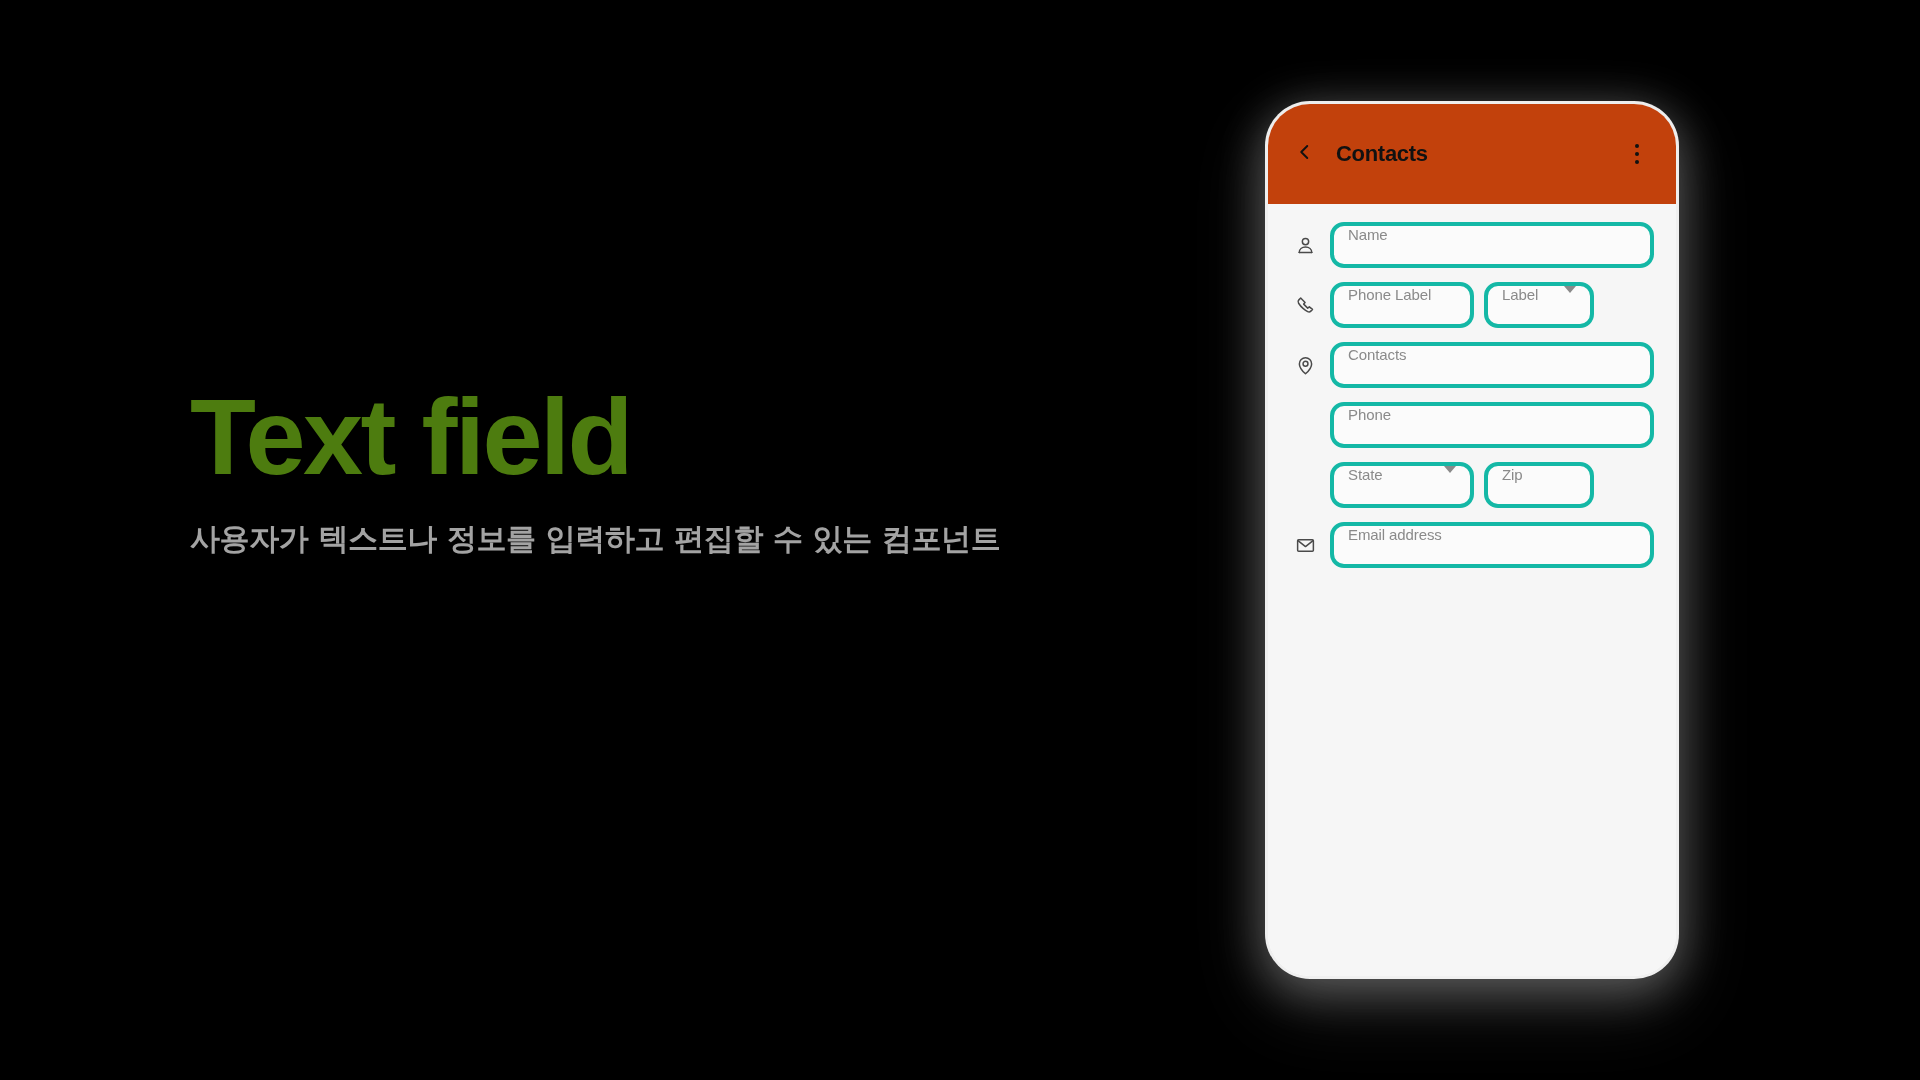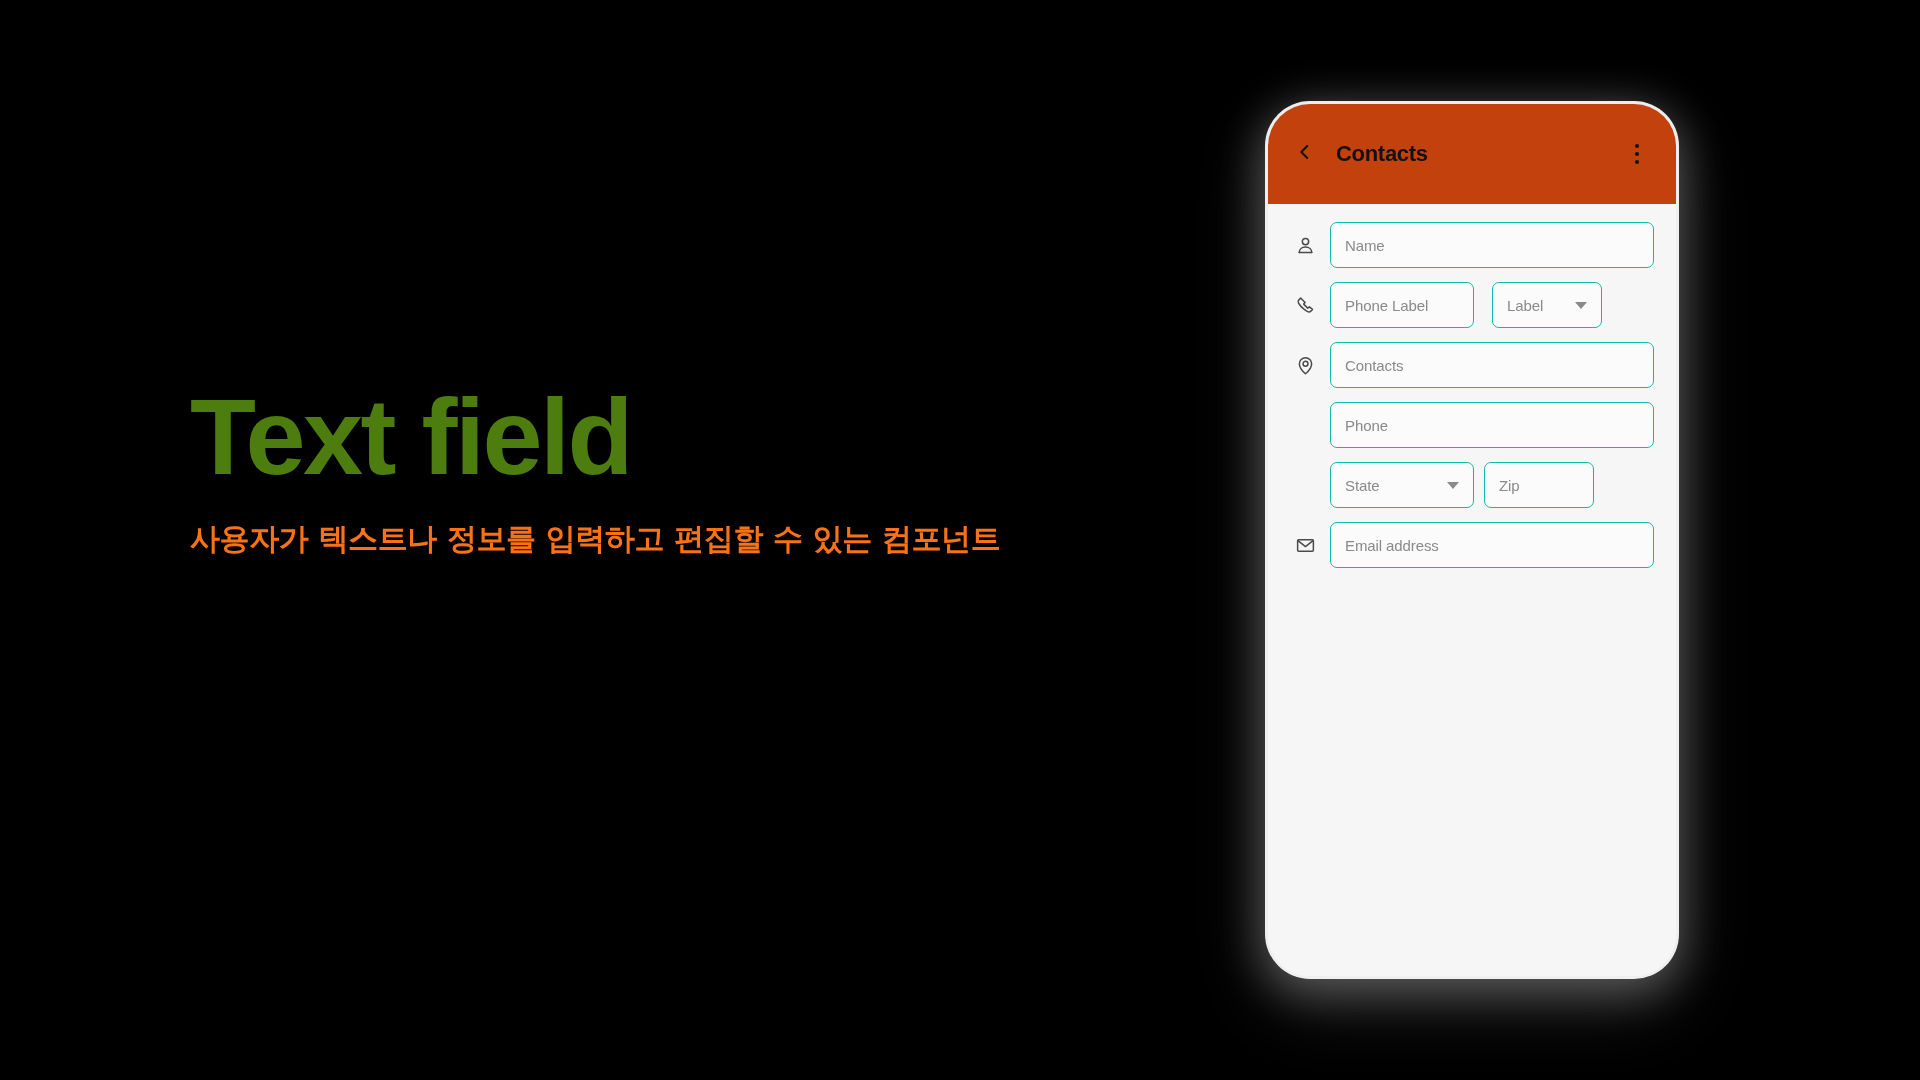--- a/index.html
+++ b/index.html
@@ -33,21 +33,21 @@
     color: #4d7c0f;
     white-space: nowrap;
   }
 
   .hero-subtitle {
     margin-top: 26px;
     font-family: "DejaVu Sans", sans-serif;
     font-size: 30px;
     font-weight: 700;
     letter-spacing: -0.4px;
-    color: #f97316;
+    color: #a3a3a3;
     white-space: nowrap;
   }
 
   
   .phone-stage {
     position: absolute;
     left: 1268px;
     top: 104px;
     width: 408px;
     height: 872px;
@@ -134,25 +134,24 @@
     flex: 0 0 30px;
     display: flex;
     align-items: center;
     justify-content: center;
   }
 
   .row-icon.empty { visibility: hidden; }
 
   .tf {
     height: 46px;
-    border: 1px solid #14b8a6;
-    border-radius: 7px;
+    border: 4px solid #14b8a6;
+    border-radius: 14px;
     background: #fbfbfb;
     display: flex;
-    align-items: center;
     padding: 0 14px;
     font-size: 15px;
     letter-spacing: -0.1px;
     color: #8a8a8a;
     flex: 1 1 auto;
     min-width: 0;
   }
 
   .tf .ph {
     flex: 1 1 auto;
@@ -164,21 +163,21 @@
     flex: 0 0 auto;
     margin-left: 8px;
     width: 0;
     height: 0;
     border-left: 6px solid transparent;
     border-right: 6px solid transparent;
     border-top: 7px solid #8a8a8a;
   }
 
   .tf.w-phone { flex: 0 0 144px; }
-  .tf.w-label { flex: 0 0 110px; margin-left: 8px; }
+  .tf.w-label { flex: 0 0 110px; }
   .tf.w-state { flex: 0 0 144px; gap: 26px; }
   .tf.w-zip   { flex: 0 0 110px; }
 </style>
 </head>
 <body>
 
 <div class="hero">
   <div class="hero-title">Text field</div>
   <div class="hero-subtitle">사용자가 텍스트나 정보를 입력하고 편집할 수 있는 컴포넌트</div>
 </div>

